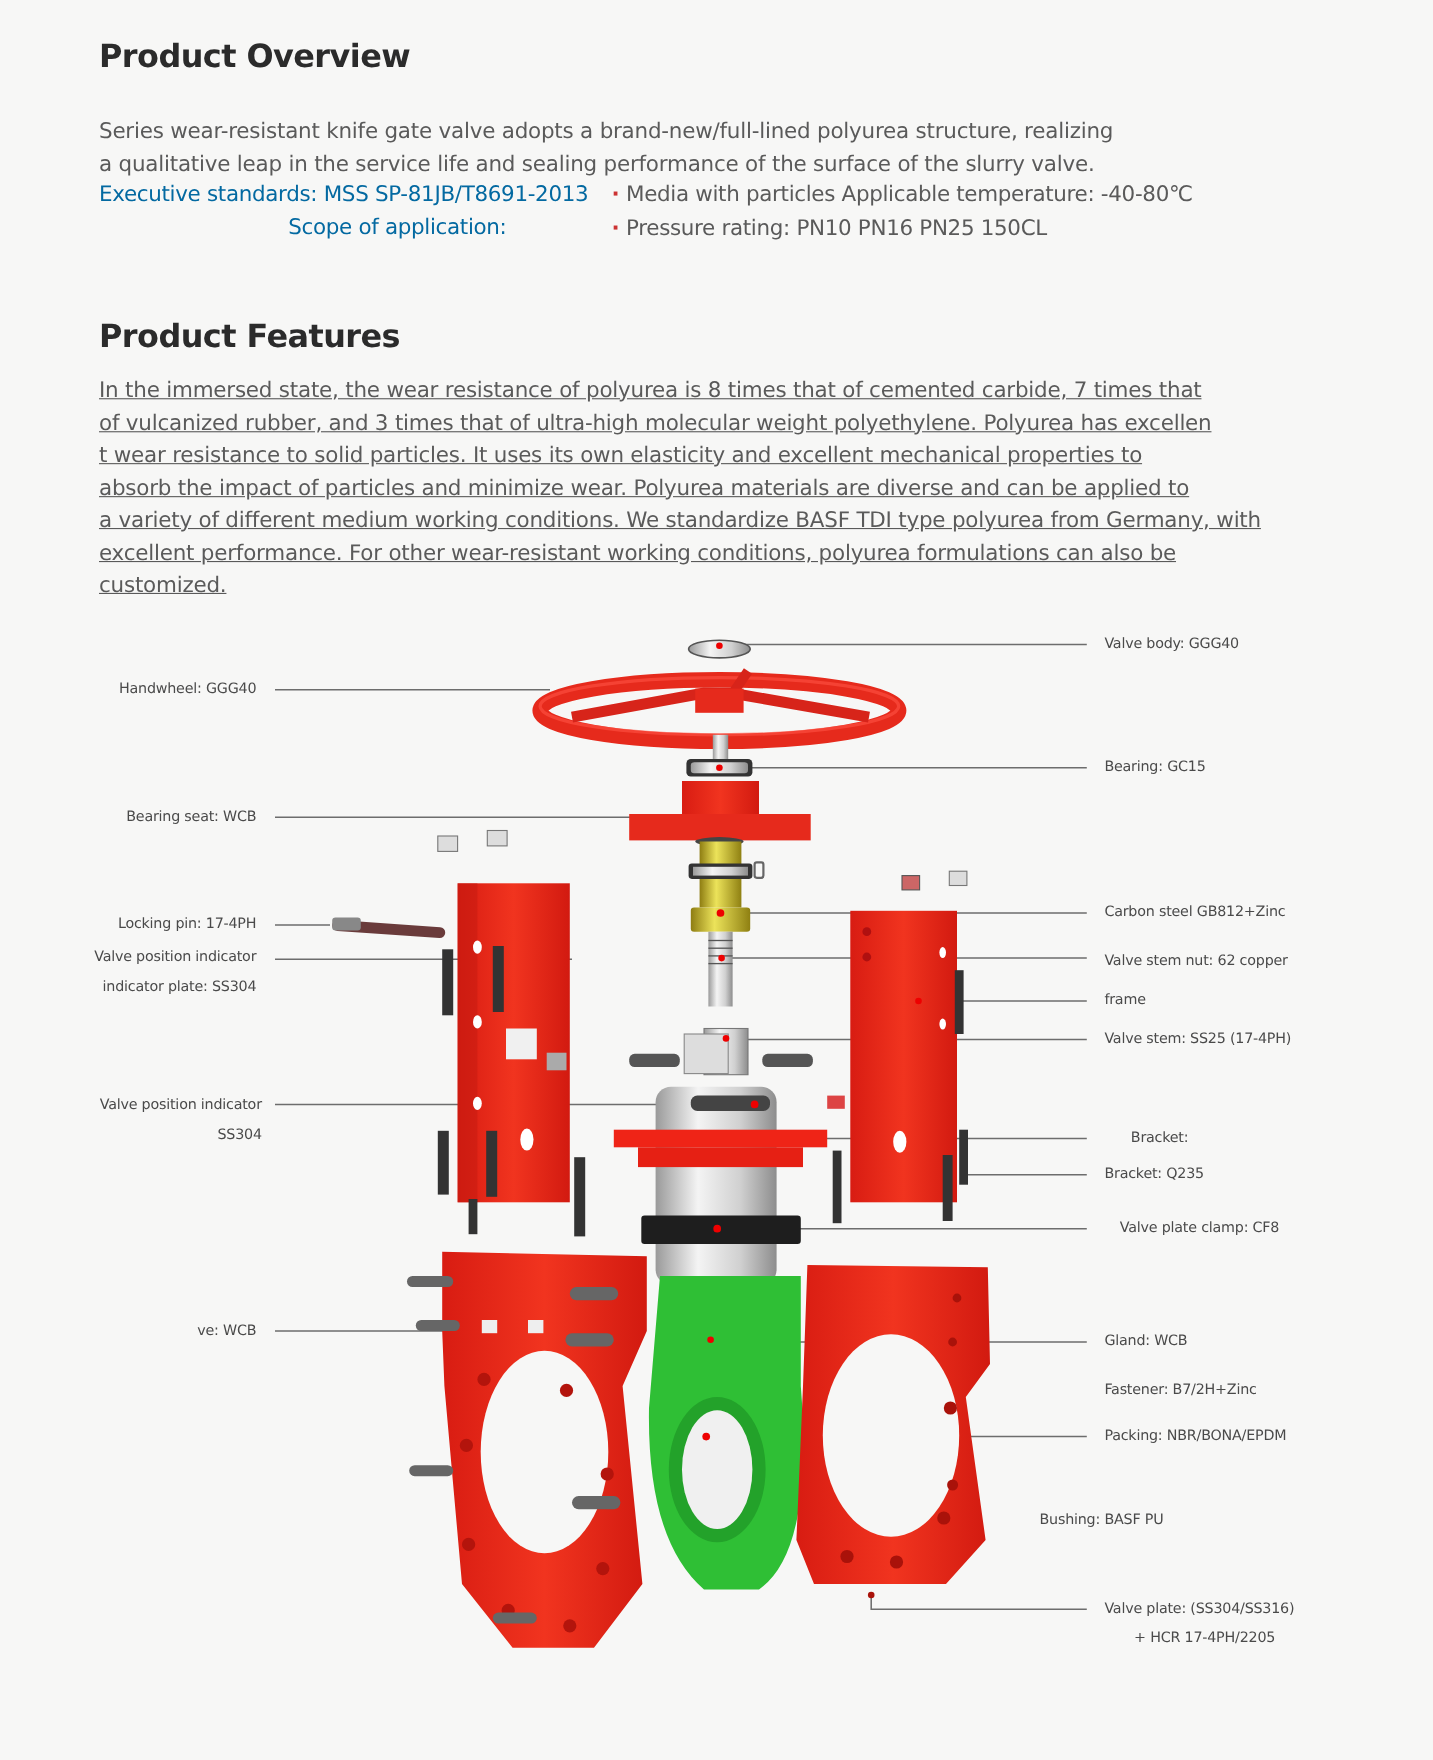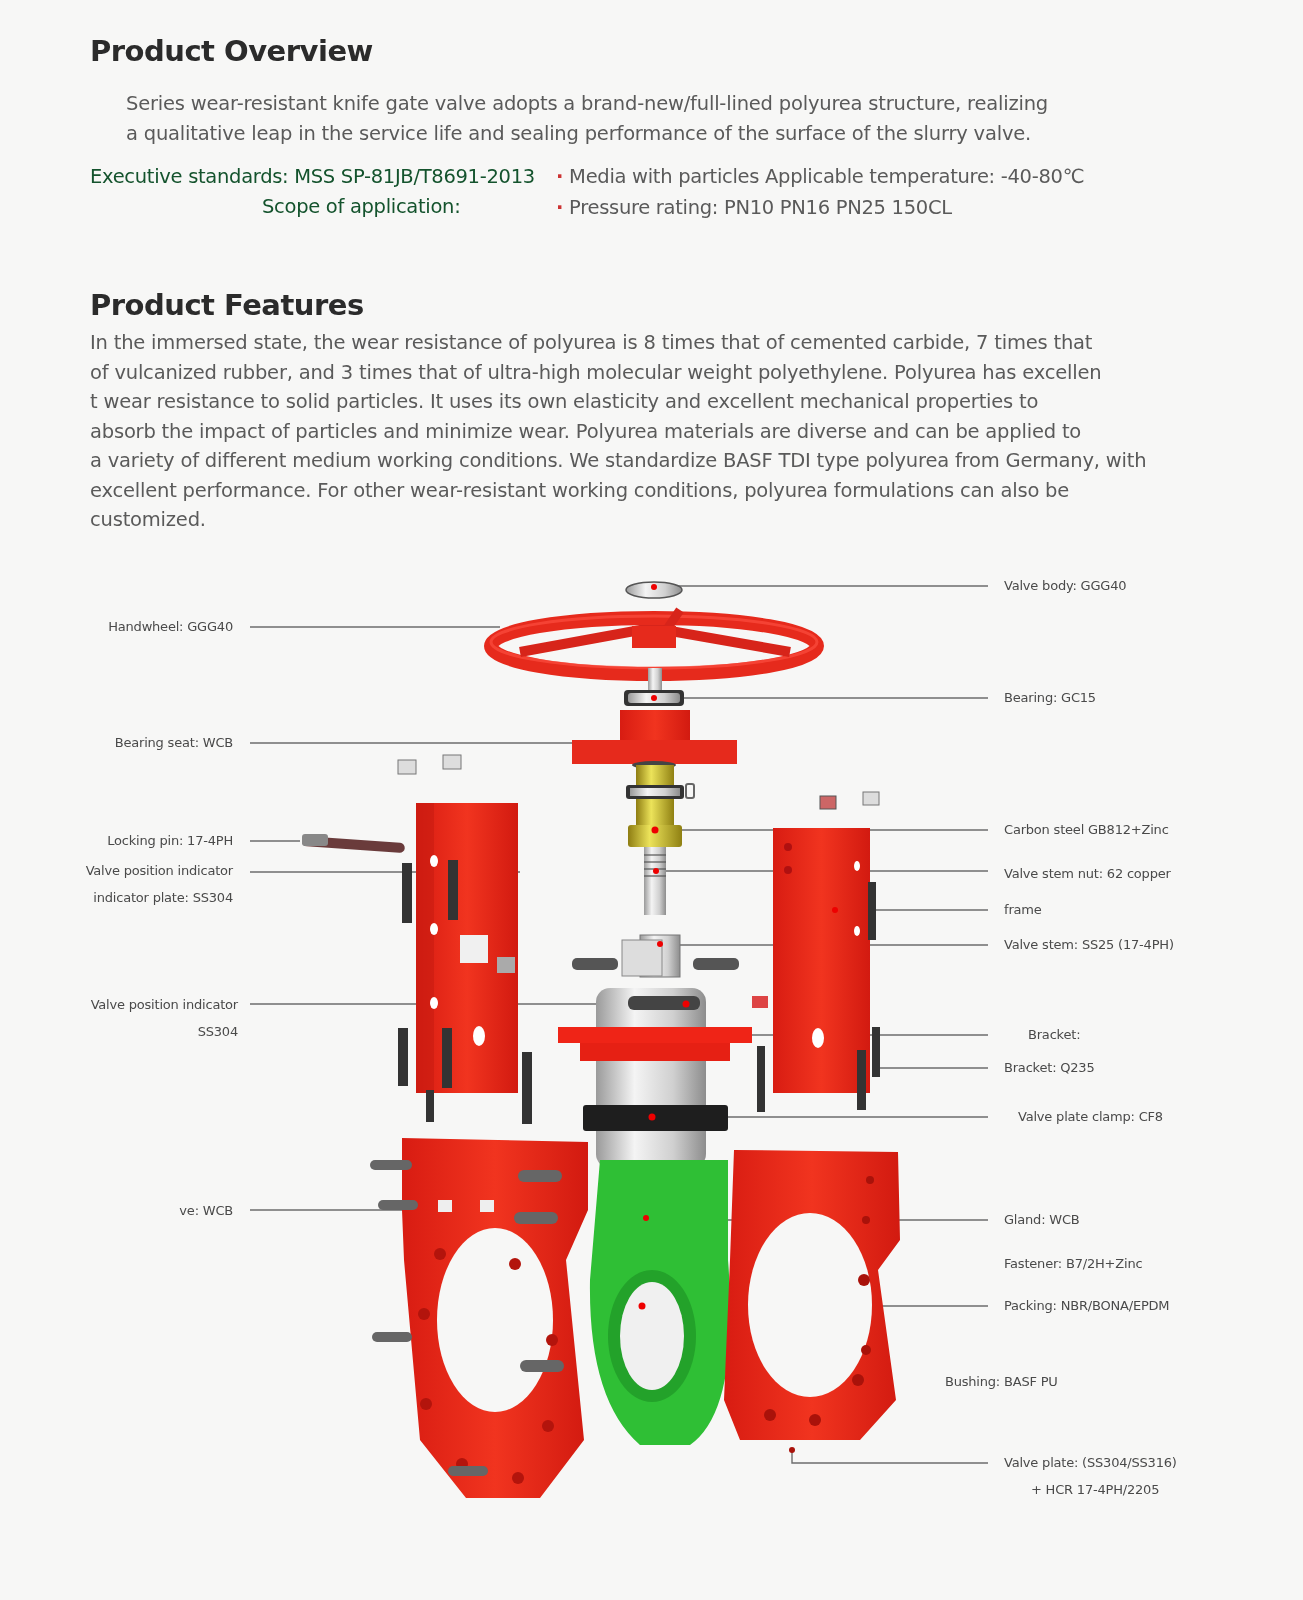--- a/index.html
+++ b/index.html
@@ -12,21 +12,21 @@
   .h2 {
     position:absolute; left:90px; margin:0;
     font-size:29px; font-weight:bold; color:#2b2b2b; letter-spacing:-0.5px;
   }
   .para {
     position:absolute; left:90px; margin:0;
     font-size:19.5px; line-height:29.5px; color:#5a5a5a; letter-spacing:-0.2px;
   }
   .spec-left {
     position:absolute; left:90px; top:162px; width:450px;
-    font-size:19.5px; line-height:30px; color:#14532d; letter-spacing:-0.3px;
+    font-size:19.5px; line-height:30px; color:#0369a1; letter-spacing:-0.3px;
   }
   .spec-left .l2 { display:block; padding-left:172px; }
   .spec-right {
     position:absolute; left:556px; top:162px; margin:0; padding:0; list-style:none;
     font-size:19.5px; line-height:30.5px; color:#5a5a5a; letter-spacing:-0.3px;
   }
   .spec-right li::before { content:"\00B7"; color:#c33; margin-right:6px; font-weight:bold; }
 
   .diagram { position:absolute; left:0; top:560px; width:1303px; height:1040px; }
   .diagram svg { position:absolute; left:0; top:0; }
@@ -35,36 +35,36 @@
     position:absolute; font-size:13px; line-height:27px; color:#4a4a4a;
     white-space:nowrap; letter-spacing:-0.2px;
   }
   .callout.left { text-align:right; }
   .callout.right { text-align:left; }
 </style>
 </head>
 <body>
 
 <h2 class="h2" style="top:34px;">Product Overview</h2>
-<div class="para" style="top:89px;margin-left:36px;">
+<div class="para" style="top:104px;">
   <div>Series wear-resistant knife gate valve adopts a brand-new/full-lined polyurea structure, realizing</div>
   <div>a qualitative leap in the service life and sealing performance of the surface of the slurry valve.</div>
 </div>
 
 <div class="spec-left">
   <span>Executive standards: MSS SP-81JB/T8691-2013</span>
   <span class="l2">Scope of application:</span>
 </div>
 <ul class="spec-right">
   <li>Media with particles Applicable temperature: -40-80℃</li>
   <li>Pressure rating: PN10 PN16 PN25 150CL</li>
 </ul>
 
 <h2 class="h2" style="top:288px;">Product Features</h2>
-<div class="para" style="top:328px;">
+<div class="para" style="top:340px;text-decoration:underline;">
   <div>In the immersed state, the wear resistance of polyurea is 8 times that of cemented carbide, 7 times that</div>
   <div>of vulcanized rubber, and 3 times that of ultra-high molecular weight polyethylene. Polyurea has excellen</div>
   <div>t wear resistance to solid particles. It uses its own elasticity and excellent mechanical properties to</div>
   <div>absorb the impact of particles and minimize wear. Polyurea materials are diverse and can be applied to</div>
   <div>a variety of different medium working conditions. We standardize BASF TDI type polyurea from Germany, with</div>
   <div>excellent performance. For other wear-resistant working conditions, polyurea formulations can also be</div>
   <div>customized.</div>
 </div>
 
 <div class="diagram">

